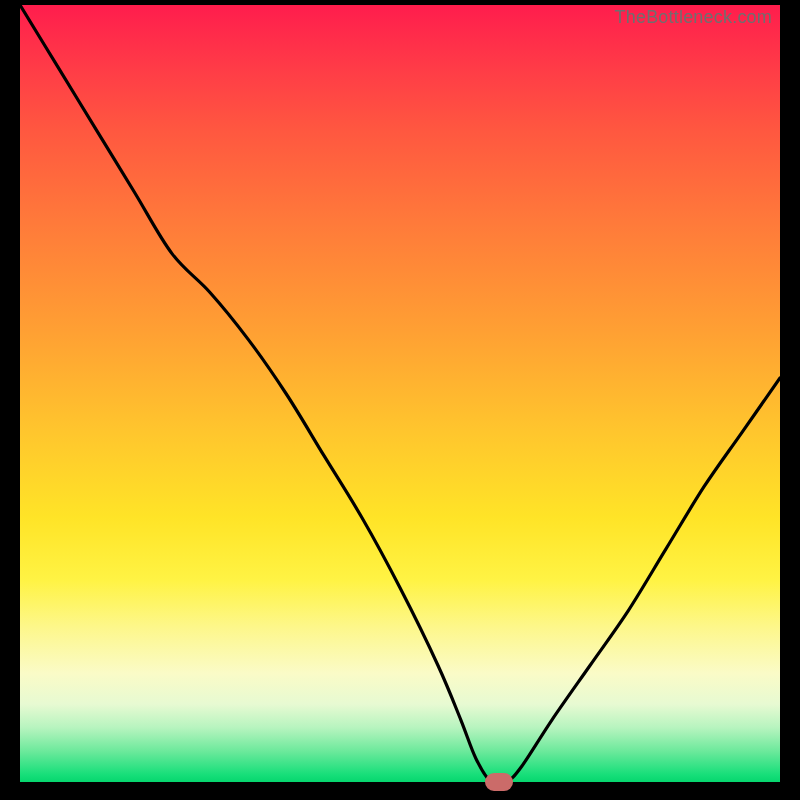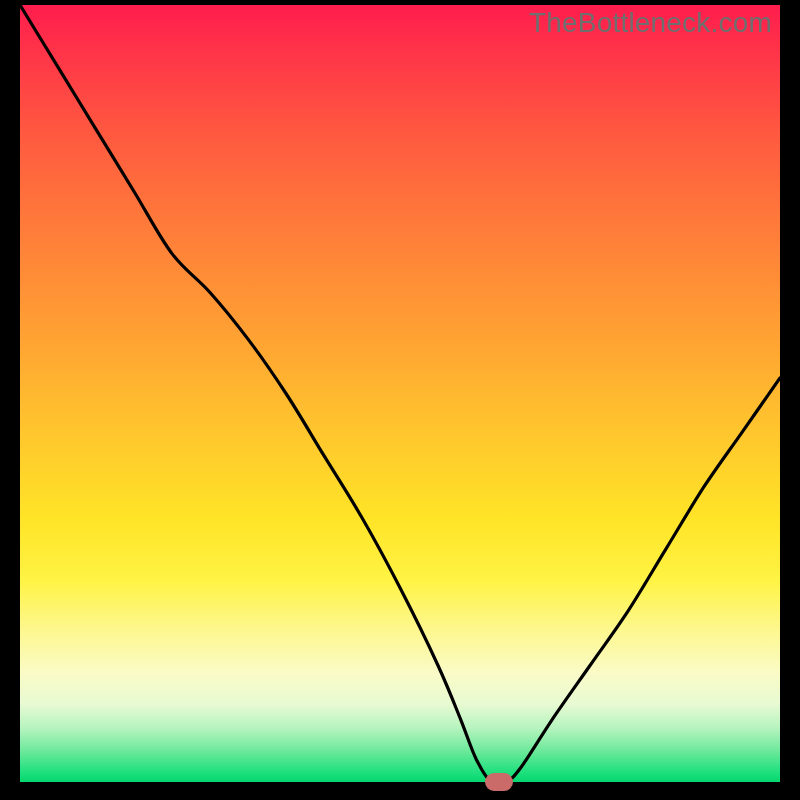--- a/index.html
+++ b/index.html
@@ -43,21 +43,21 @@
       #6de99c 96%,
       #18df7a 99%,
       #06d66e 100%
     );
   }
   .watermark {
     position: absolute;
     top: 2px;
     right: 8px;
     color: #6f6f6f;
-    font-size: 28px;
+    font-size: 18px;
     font-weight: 500;
     letter-spacing: 0.2px;
     user-select: none;
   }
   .curve-svg {
     position: absolute;
     inset: 0;
     width: 760px;
     height: 777px;
   }

